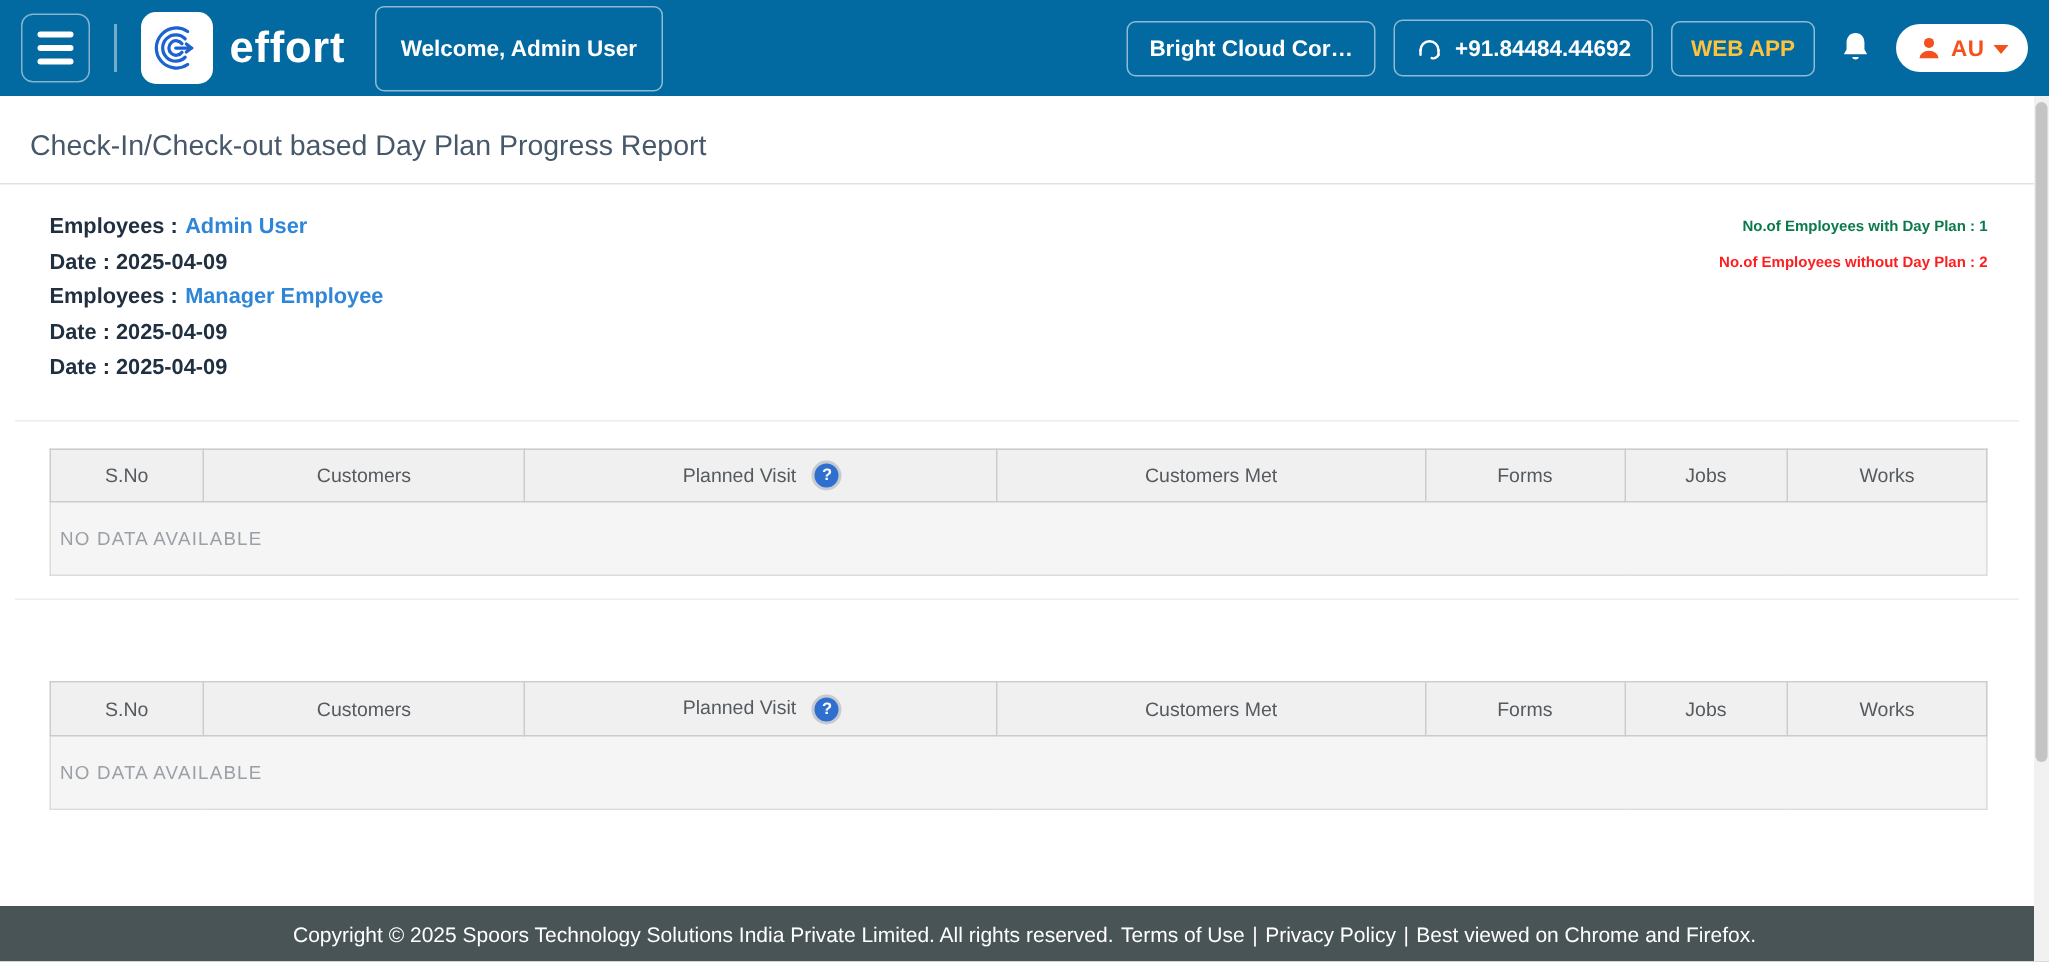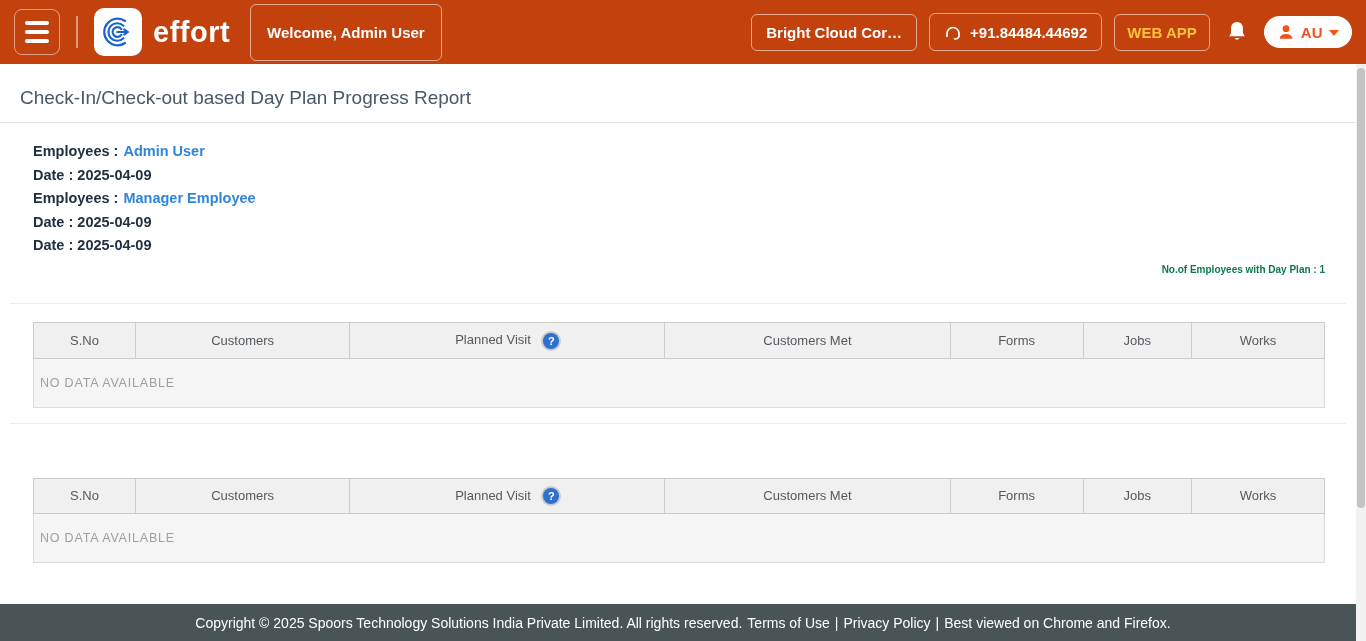--- a/index.html
+++ b/index.html
@@ -4,21 +4,21 @@
 <style>
   * { box-sizing: border-box; }
   html,body { margin:0; padding:0; }
   body {
     width:1366px; height:641px; position:relative; overflow:hidden;
     background:#ffffff; font-family:"Liberation Sans", sans-serif;
   }
 
   
   .header {
-    height:64px; background:#c2410c; display:flex; align-items:center;
+    height:64px; background:#0369a1; display:flex; align-items:center;
     padding:0 14px; position:relative; z-index:5;
   }
   .hamburger-btn {
     width:46px; height:46px; border:1px solid rgba(255,255,255,.5); border-radius:8px;
     background:transparent; display:flex; flex-direction:column; justify-content:center;
     align-items:center; gap:5px; cursor:pointer; flex:0 0 auto;
   }
   .hamburger-btn .bar { width:24px; height:4px; background:#fff; border-radius:2px; }
   .header-divider { width:2px; height:32px; background:rgba(255,255,255,.45); margin:0 16px; }
   .logo-box {
@@ -47,21 +47,21 @@
   .caret-down {
     width:0; height:0; border-left:5px solid transparent; border-right:5px solid transparent;
     border-top:6px solid #f4511e; margin-top:2px;
   }
 
   
   .title-wrap { border-bottom:1px solid #e2e2e2; padding:23px 20px 13px; margin-right:10px; }
   .page-title { font-size:19px; color:#47586a; font-weight:400; margin:0; }
 
   
-  .info-row { display:flex; justify-content:space-between; padding:17px 31px 0 33px; margin-right:10px;flex-direction:column; }
+  .info-row { display:flex; justify-content:space-between; padding:17px 31px 0 33px; margin-right:10px; }
   .emp-line { font-size:14.5px; font-weight:700; color:#203041; line-height:23.5px; white-space:nowrap; }
   .emp-label { color:#203041; }
   .emp-name { color:#2f86d8; margin-left:5px; text-decoration:none; cursor:pointer; }
   .stats { text-align:right; font-size:10px; font-weight:700; line-height:23.5px; }
   .stat-green { color:#0a7a4b; }
   .stat-red { color:#fd1f1f; }
 
   
   .divider { border:none; border-top:1px solid #ececec; margin:22px 20px 0 10px; }
   .divider-2 { margin-top:15px; }
@@ -168,20 +168,21 @@
     </div>
     <div class="emp-line">Date : 2025-04-09</div>
     <div class="emp-line">
       <span class="emp-label">Employees :</span><a class="emp-name">Manager Employee</a>
     </div>
     <div class="emp-line">Date : 2025-04-09</div>
     <div class="emp-line">Date : 2025-04-09</div>
   </div>
   <div class="stats">
     <div class="stat-green">No.of Employees with Day Plan : 1</div>
+    <div class="stat-red">No.of Employees without Day Plan : 2</div>
   </div>
 </div>
 
 <hr class="divider">
 
 <div class="table-wrap">
   <table class="report">
     <colgroup>
       <col style="width:7.9%">
         <col style="width:16.6%">

